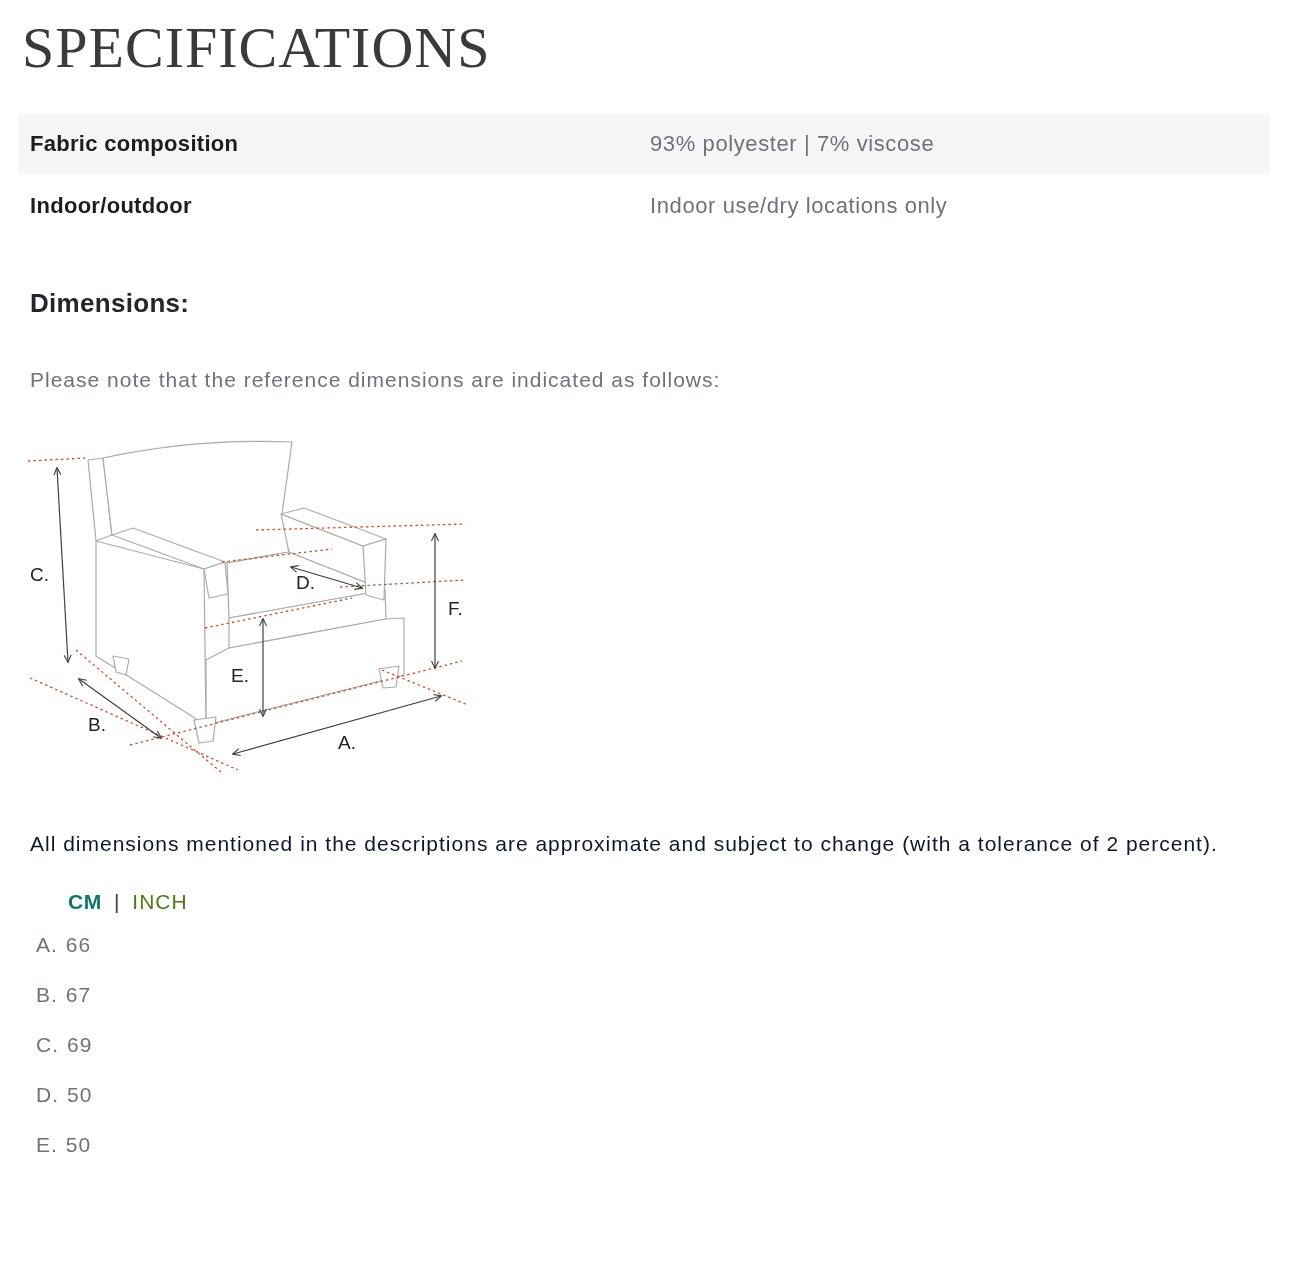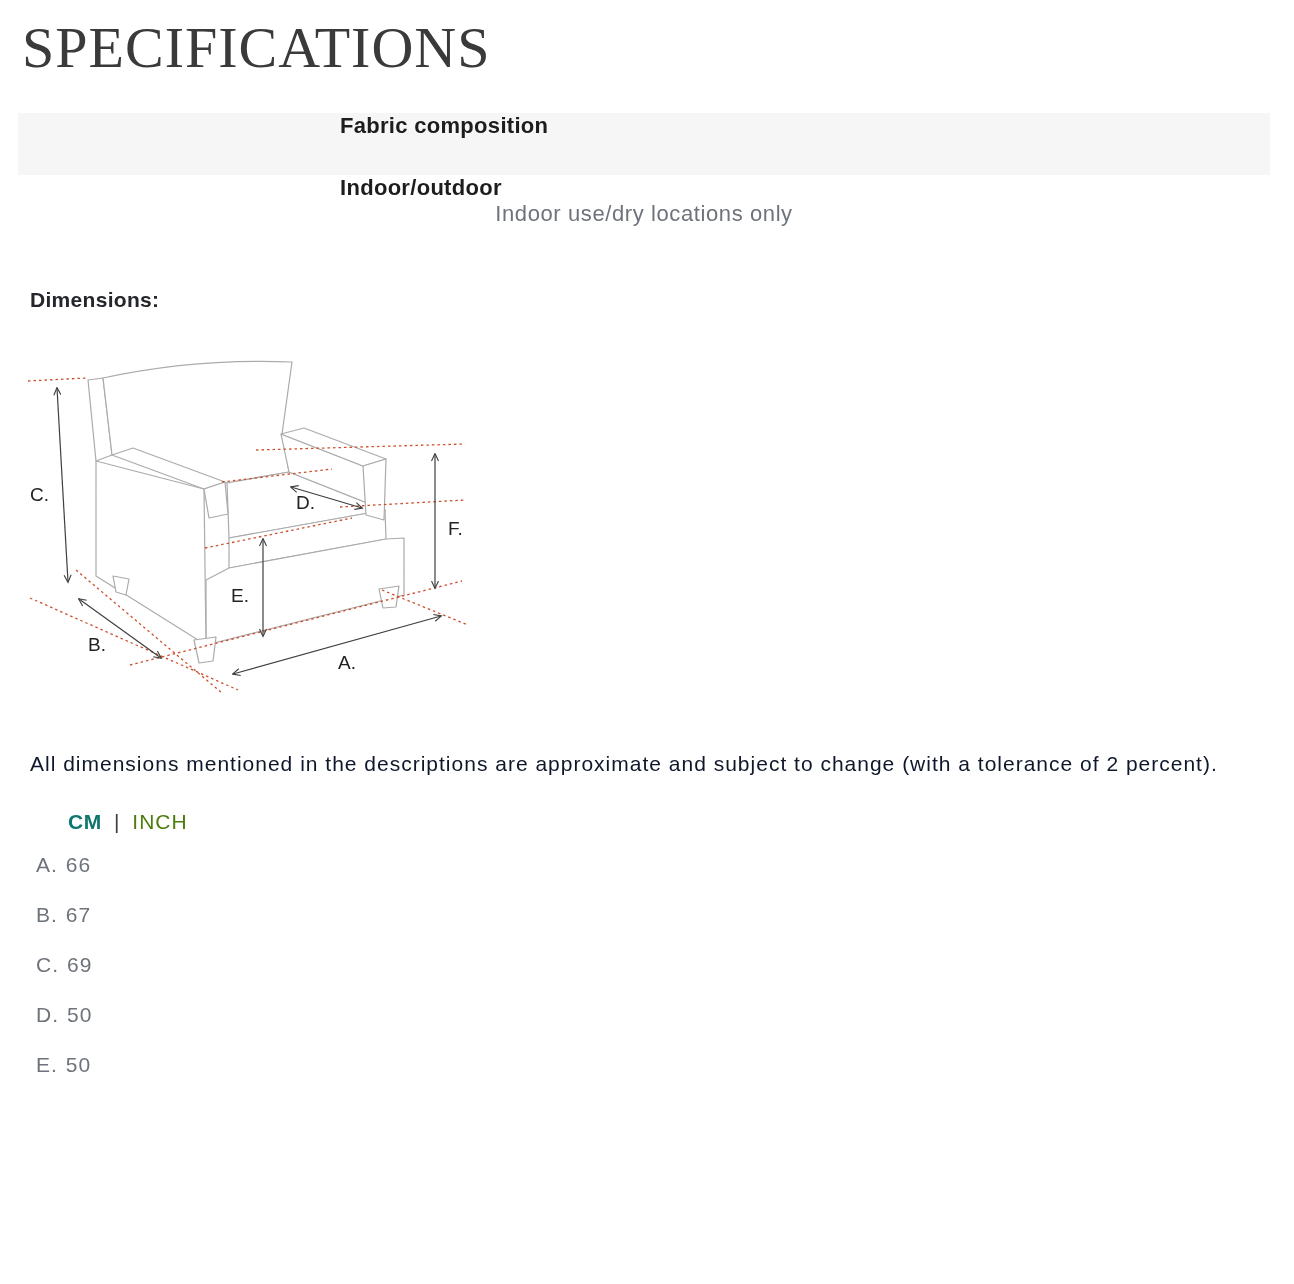--- a/index.html
+++ b/index.html
@@ -16,34 +16,34 @@
   .title {
     margin: 14px 0 0 22px;
     font-family: "Liberation Serif", serif;
     font-weight: 400;
     font-size: 58px;
     letter-spacing: 1px;
     color: #3a3a3a;
   }
 
   .spec-table { margin: 32px 0 0 18px; width: 1252px; }
-  .spec-row { display: flex; align-items: center; height: 62px; flex-direction: column; }
+  .spec-row { display: flex; align-items: center; height: 62px; }
   .spec-row.alt { background: #f6f6f6; }
   .spec-label {
     width: 632px; padding-left: 12px;
     font-weight: bold; font-size: 22px; color: #1d1d1d;
     letter-spacing: 0.3px;
   }
   .spec-value {
     font-size: 22px; color: #6e737b; letter-spacing: 0.6px;
   }
 
   .dim-heading {
     margin: 51px 0 0 30px;
-    font-weight: bold; font-size: 21px; color: #24262b;
+    font-weight: bold; font-size: 26px; color: #24262b;
     letter-spacing: 0.3px;
   }
   .dim-note {
     margin: 49px 0 0 30px;
     font-size: 21px; color: #6e737b; letter-spacing: 1px;
   }
 
   .diagram { display: block; margin: 36px 0 0 0; }
   .diagram .chair { fill: #ffffff; stroke: #ababab; stroke-width: 1.2; stroke-linejoin: round; }
   .diagram .refline { fill: none; stroke: #cc4f2a; stroke-width: 1.3; stroke-dasharray: 2.5 3; }
@@ -74,29 +74,31 @@
 </head>
 <body>
 
 <div class="page">
 
   <h1 class="title">SPECIFICATIONS</h1>
 
   <div class="spec-table">
     <div class="spec-row alt">
       <div class="spec-label">Fabric composition</div>
+      <div class="spec-value">93% polyester | 7% viscose</div>
     </div>
     <div class="spec-row">
       <div class="spec-label">Indoor/outdoor</div>
       <div class="spec-value">Indoor use/dry locations only</div>
     </div>
   </div>
 
   <div class="dim-heading">Dimensions:</div>
 
+  <div class="dim-note">Please note that the reference dimensions are indicated as follows:</div>
 
   <svg class="diagram" width="500" height="360" viewBox="0 0 500 360">
     <defs>
       <marker id="mE" markerWidth="10" markerHeight="10" refX="7.5" refY="4" orient="auto" markerUnits="userSpaceOnUse">
         <path d="M0.5,0.5 L8,4 L0.5,7.5" fill="none" stroke="#3f3f3f" stroke-width="1.1"></path>
       </marker>
       <marker id="mS" markerWidth="10" markerHeight="10" refX="1" refY="4" orient="auto" markerUnits="userSpaceOnUse">
         <path d="M8,0.5 L0.5,4 L8,7.5" fill="none" stroke="#3f3f3f" stroke-width="1.1"></path>
       </marker>
     </defs>

